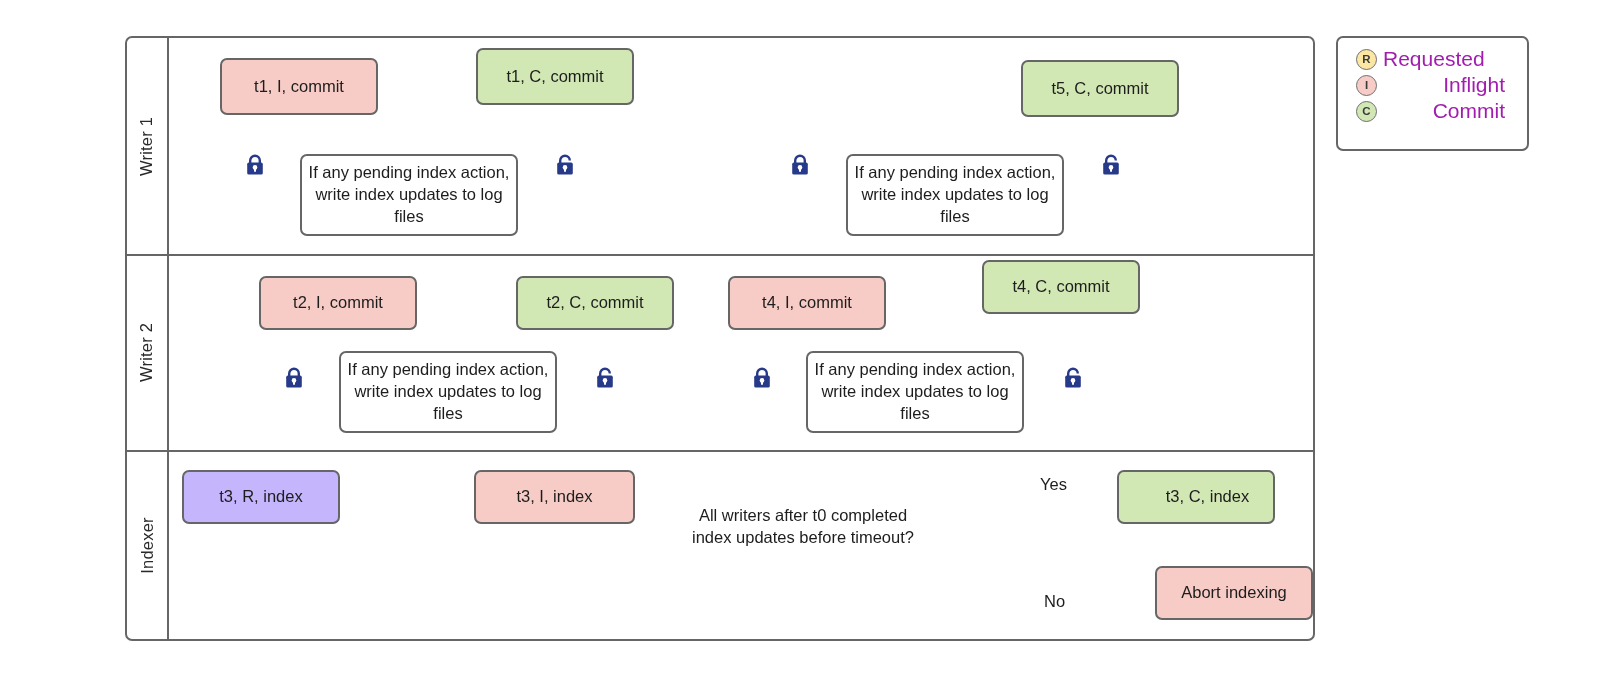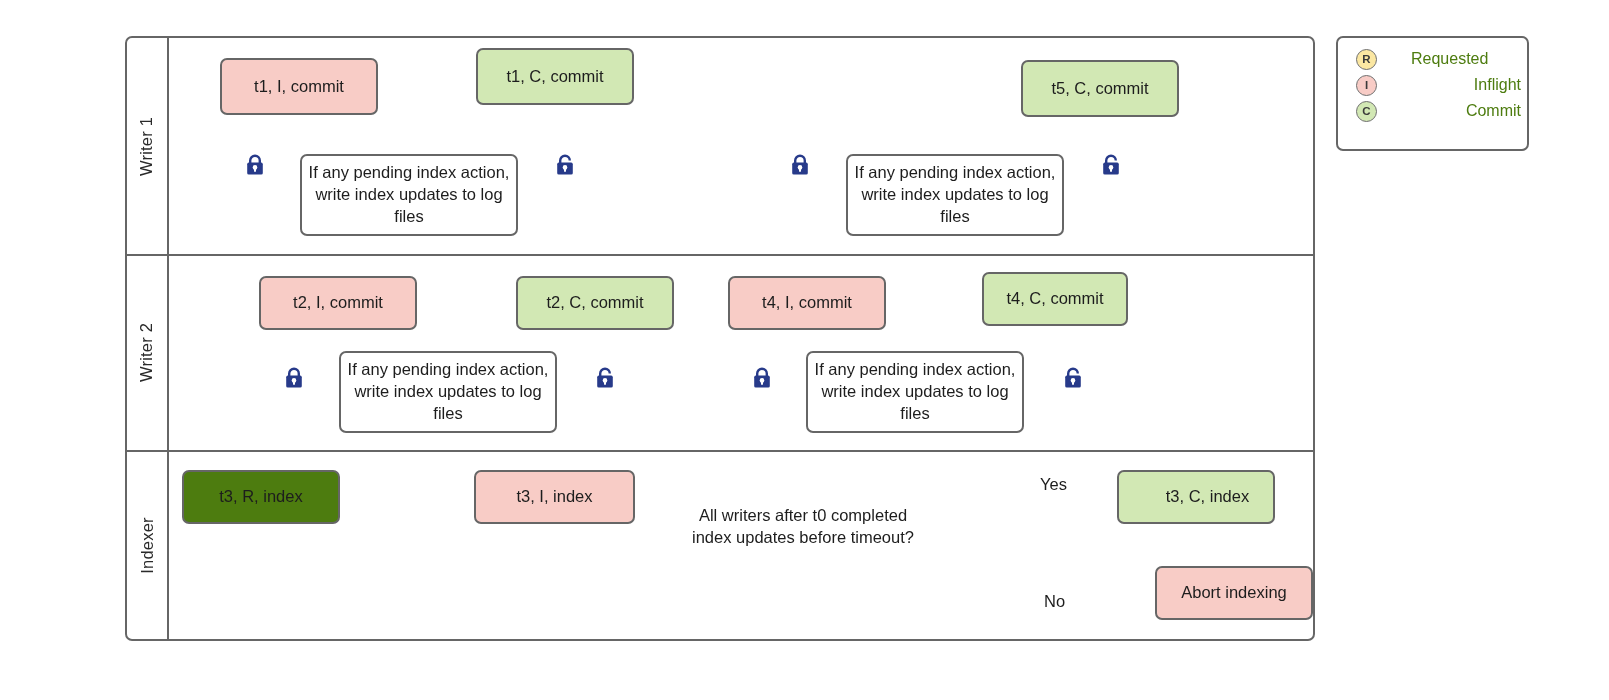--- a/index.html
+++ b/index.html
@@ -27,38 +27,38 @@
   }
   
   .node{
     position:absolute;box-sizing:border-box;
     border:2.2px solid #666666;border-radius:7px;
     display:flex;align-items:center;justify-content:center;text-align:center;
     font-size:16.5px;line-height:1.32;color:#1d1d1d;padding:2px 6px;
   }
   .n-pink{background:#f8ccc6;margin-left:38px;}
   .n-green{background:#d2e8b4;}
-  .n-yellow{background:#4d7c0f;}
+  .n-yellow{background:#c4b5fd;}
   .n-white{background:#ffffff;}
   
   .legend{
     position:absolute;left:1336px;top:36px;width:193px;height:115px;
     border:2.2px solid #666666;border-radius:7px;background:#fff;box-sizing:border-box;
     padding:8px 0 0 0;
   }
   .legend-row{display:flex;align-items:center;height:26px;padding-left:18px;}
   .badge{
     width:21px;height:21px;border-radius:50%;border:1.8px solid #6f6f6f;
     display:flex;align-items:center;justify-content:center;
     font-size:11.5px;font-weight:bold;color:#3a3a3a;box-sizing:border-box;flex:0 0 auto;
   }
   .b-r{background:#fbe7a2;}
   .b-i{background:#f8ccc6;}
   .b-c{background:#d2e8b4;}
-  .legend-label{font-size:16px;color:#4d7c0f;width:128px;text-align:right;padding-right:6px;margin-left:28px;}
+  .legend-label{font-size:21px;color:#a21caf;width:128px;text-align:right;padding-right:6px;}
   .legend-row.lg-first .legend-label{text-align:left;padding-left:6px;padding-right:0;}
   
   .lock{position:absolute;width:20px;height:22px;}
   
   .edge-label{position:absolute;font-size:16.5px;color:#1d1d1d;background:transparent;}
 </style>
 </head>
 <body>
 
 <div id="canvas">
@@ -137,21 +137,21 @@
   <div class="node n-pink" style="left:221px;top:276px;width:158px;height:54px;">t2, I, commit</div>
 
   <div class="node n-white" style="left:339px;top:351px;width:218px;height:82px;">If any pending index action, write index updates to log files</div>
 
   <div class="node n-green" style="left:516px;top:276px;width:158px;height:54px;">t2, C, commit</div>
 
   <div class="node n-pink" style="left:690px;top:276px;width:158px;height:54px;">t4, I, commit</div>
 
   <div class="node n-white" style="left:806px;top:351px;width:218px;height:82px;">If any pending index action, write index updates to log files</div>
 
-  <div class="node n-green" style="left:982px;top:272px;width:146px;height:54px;">t4, C, commit</div>
+  <div class="node n-green" style="left:982px;top:260px;width:158px;height:54px;">t4, C, commit</div>
 
   <div class="node n-yellow" style="left:182px;top:470px;width:158px;height:54px;">t3, R, index</div>
 
   <div class="node n-pink" style="left:436px;top:470px;width:161px;height:54px;">t3, I, index</div>
 
   <div style="position:absolute;left:678px;top:505px;width:250px;text-align:center;font-size:16.5px;line-height:1.33;color:#1d1d1d;">All writers after t0 completed index updates before timeout?</div>
 
   <div class="node n-green" style="left:1117px;top:470px;width:158px;height:54px;padding-left:29px;">t3, C, index</div>
 
   <div class="node n-pink" style="left:1117px;top:566px;width:158px;height:54px;">Abort indexing</div>

